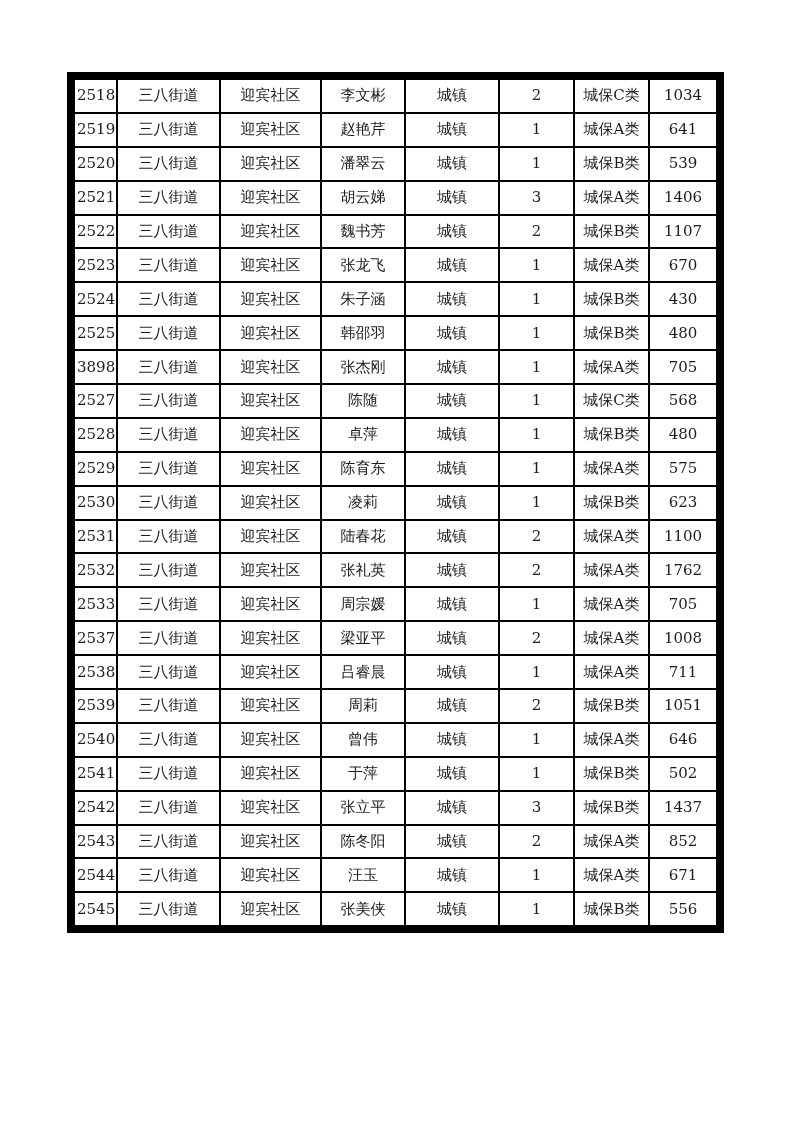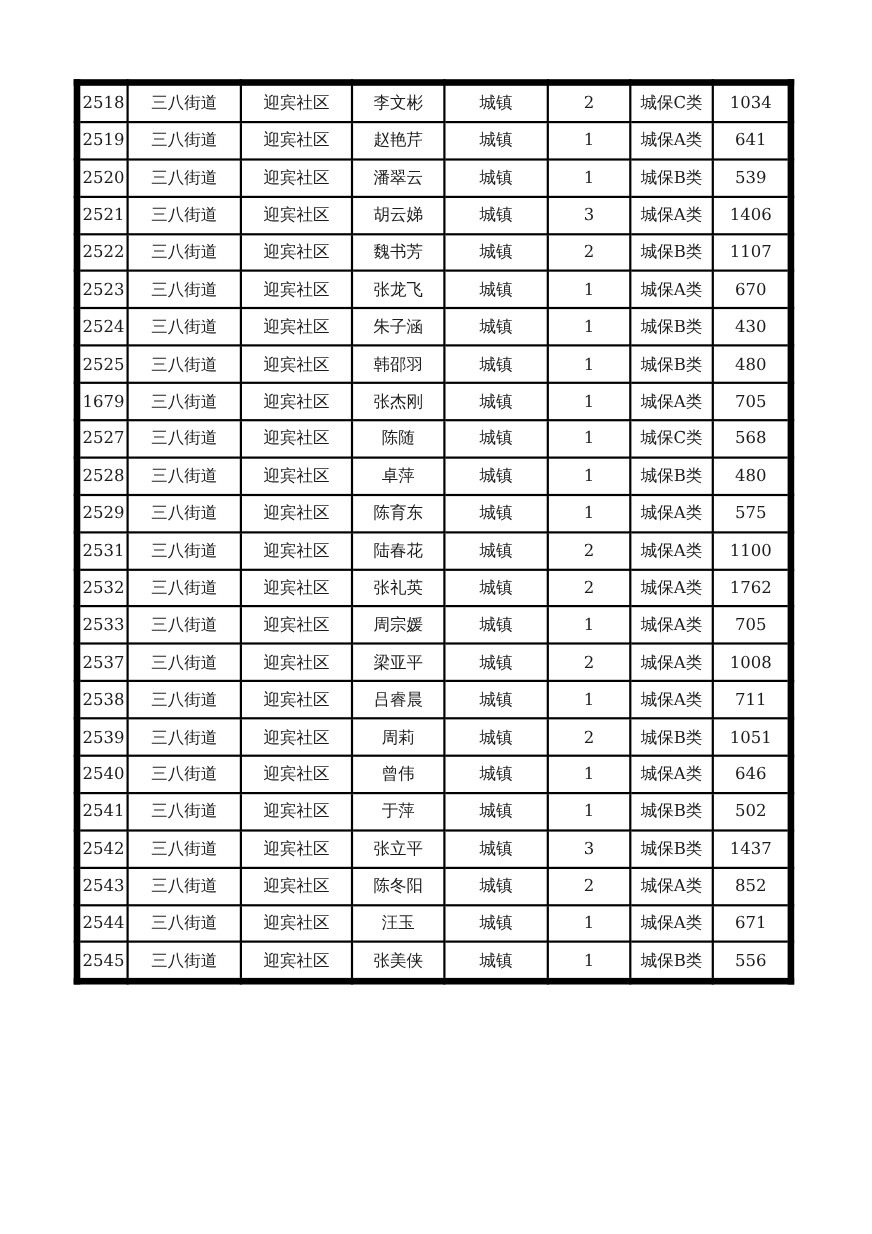--- a/index.html
+++ b/index.html
@@ -15,21 +15,21 @@
     background: #ffffff;
     overflow: hidden;
   }
   table.data-table {
     position: absolute;
     left: 67px;
     top: 72px;
     width: 649px;
     border-collapse: collapse;
     table-layout: fixed;
-    border: 6px solid #000000;
+    border: 8px solid #000000;
   }
   table.data-table td {
     border: 2px solid #000000;
     height: 31.9px;
     text-align: center;
     vertical-align: middle;
     font-size: 15px;
     color: #1c1c1c;
     padding: 0 2px;
     overflow: hidden;
@@ -127,21 +127,21 @@
           <td>2525</td>
           <td>三八街道</td>
           <td>迎宾社区</td>
           <td>韩邵羽</td>
           <td>城镇</td>
           <td>1</td>
           <td>城保B类</td>
           <td>480</td>
         </tr>
         <tr>
-          <td>1679</td>
+          <td>3898</td>
           <td>三八街道</td>
           <td>迎宾社区</td>
           <td>张杰刚</td>
           <td>城镇</td>
           <td>1</td>
           <td>城保A类</td>
           <td>705</td>
         </tr>
         <tr>
           <td>2527</td>
@@ -165,20 +165,30 @@
         </tr>
         <tr>
           <td>2529</td>
           <td>三八街道</td>
           <td>迎宾社区</td>
           <td>陈育东</td>
           <td>城镇</td>
           <td>1</td>
           <td>城保A类</td>
           <td>575</td>
+        </tr>
+        <tr>
+          <td>2530</td>
+          <td>三八街道</td>
+          <td>迎宾社区</td>
+          <td>凌莉</td>
+          <td>城镇</td>
+          <td>1</td>
+          <td>城保B类</td>
+          <td>623</td>
         </tr>
         <tr>
           <td>2531</td>
           <td>三八街道</td>
           <td>迎宾社区</td>
           <td>陆春花</td>
           <td>城镇</td>
           <td>2</td>
           <td>城保A类</td>
           <td>1100</td>

